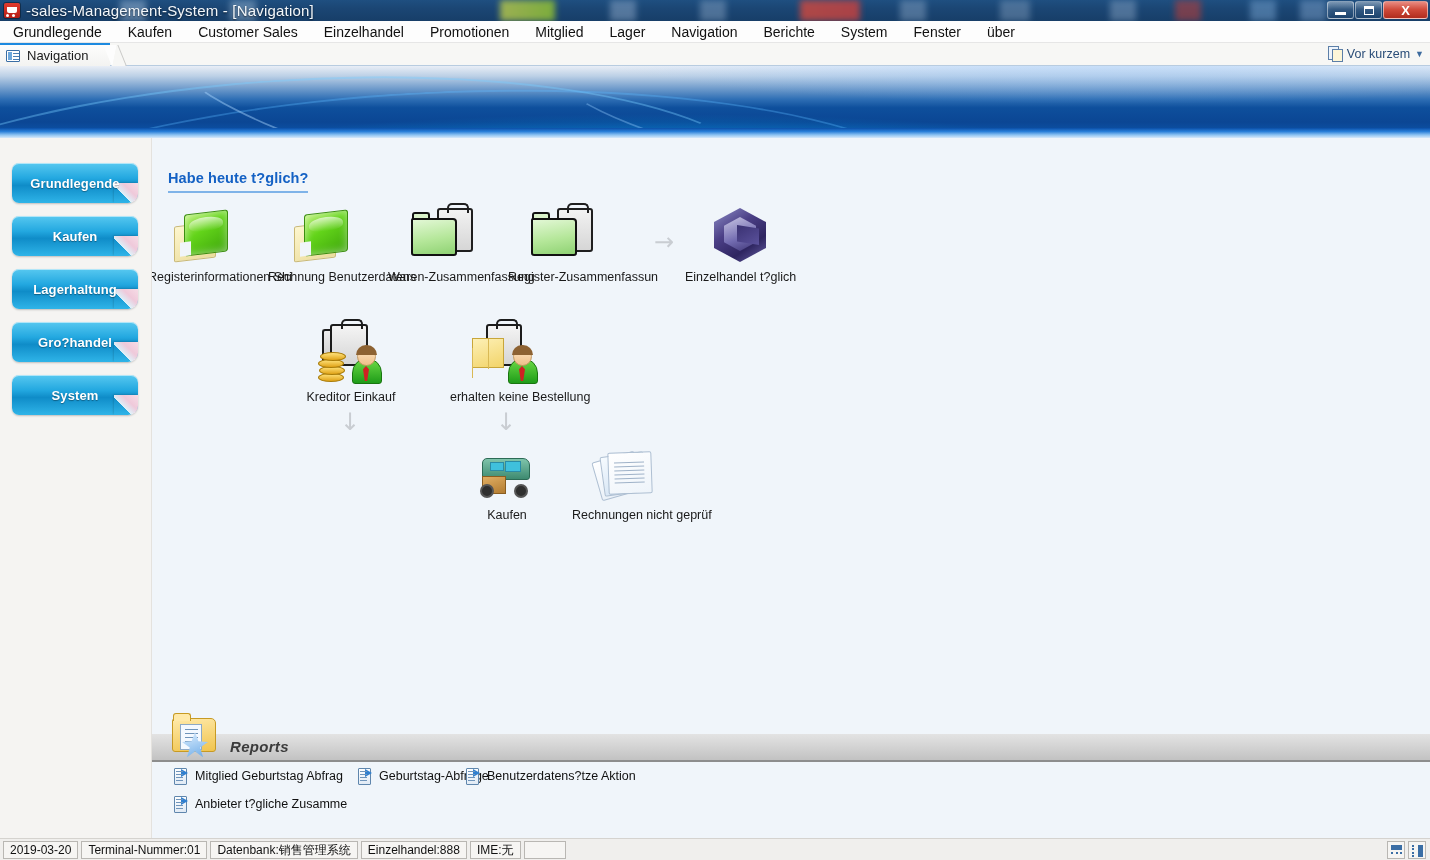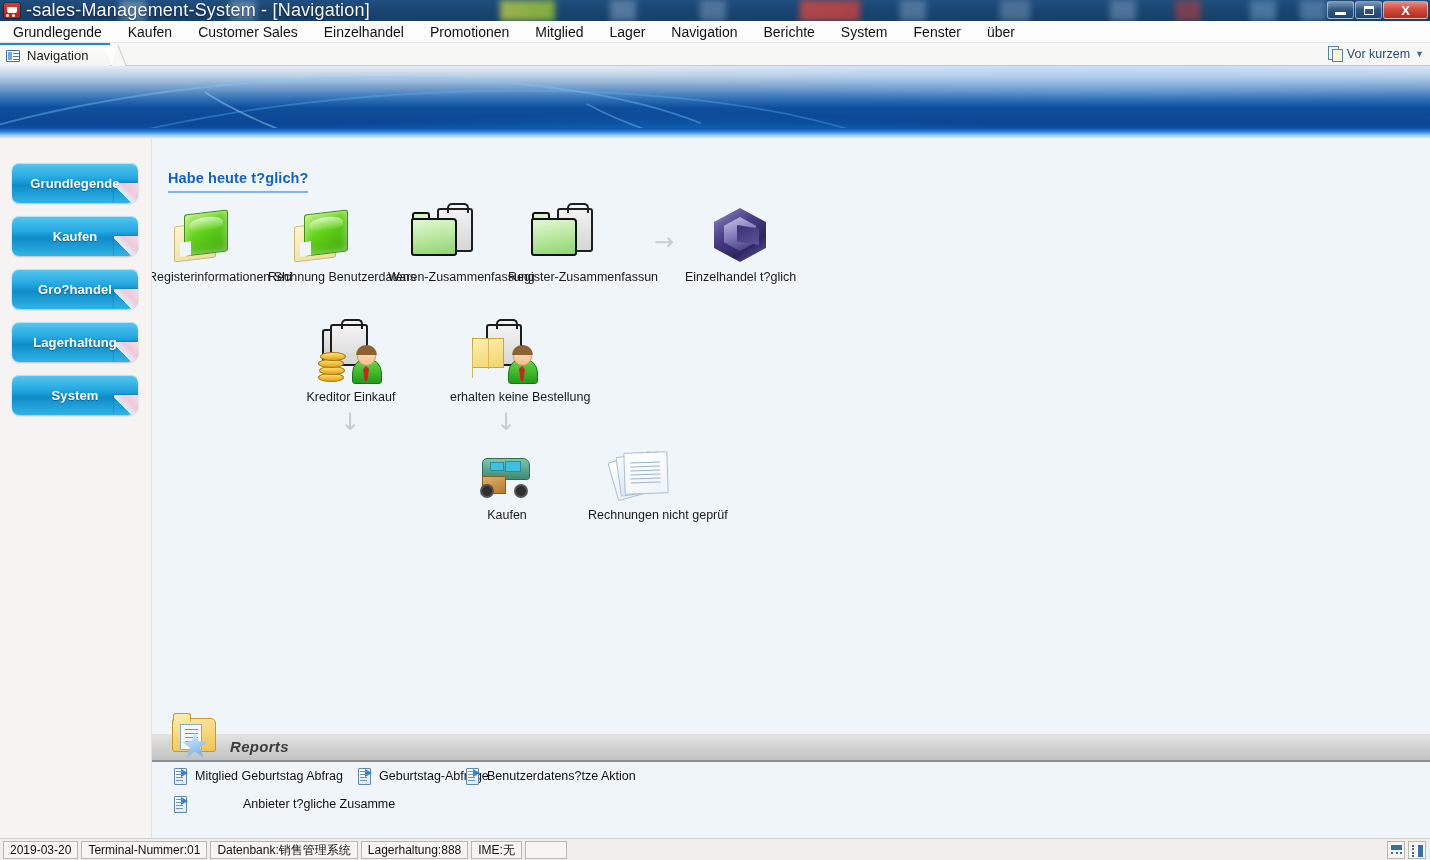--- a/index.html
+++ b/index.html
@@ -13,21 +13,21 @@
 
   
   .titlebar{
     position:absolute; left:0; top:0; width:1430px; height:21px;
     background:linear-gradient(180deg,#1f4f80 0%, #1b4674 40%, #173e68 100%);
     overflow:hidden;
   }
   .tb-blur{ position:absolute; top:0; height:21px; filter:blur(3px); opacity:.75;}
   .tb-title{
     position:absolute; left:26px; top:2px; height:17px; line-height:17px;
-    color:#f3f7fb; font-size:18px; letter-spacing:.2px; white-space:nowrap;
+    color:#f3f7fb; font-size:15px; letter-spacing:.2px; white-space:nowrap;
     text-shadow:0 1px 2px rgba(0,0,0,.65);
     z-index:5;
   }
   .tb-appicon{
     position:absolute; left:4px; top:3px; width:16px; height:15px; z-index:5;
     background:linear-gradient(180deg,#e23b2e,#b51d16);
     border-radius:2px;
     box-shadow:0 0 0 1px rgba(0,0,0,.35);
   }
   .tb-appicon:after{
@@ -532,25 +532,25 @@
 <div class="sidebar">
   <div class="sbtn">
     <span class="lbl">Grundlegende</span>
     <span class="curl"></span>
   </div>
   <div class="sbtn">
     <span class="lbl">Kaufen</span>
     <span class="curl"></span>
   </div>
   <div class="sbtn">
+    <span class="lbl">Lagerhaltung</span>
+    <span class="curl"></span>
+  </div>
+  <div class="sbtn">
     <span class="lbl">Gro?handel</span>
-    <span class="curl"></span>
-  </div>
-  <div class="sbtn">
-    <span class="lbl">Lagerhaltung</span>
     <span class="curl"></span>
   </div>
   <div class="sbtn">
     <span class="lbl">System</span>
     <span class="curl"></span>
   </div>
 </div>
 
 <div class="content">
 
@@ -658,21 +658,21 @@
         <span class="cab"></span>
           <span class="win"></span>
           <span class="crate"></span>
         <span class="wh l"></span>
           <span class="wh r"></span>
       </div>
     </div>
     <div class="cap">Kaufen</div>
   </div>
 
-  <div class="icell" style="left:420px; top:298px;margin-left:16px;">
+  <div class="icell" style="left:420px; top:298px;">
     <div class="glyph">
       <div class="ic-papers">
         <span class="sheet s1"></span>
           <span class="sheet s2"></span>
           <span class="sheet s3"></span>
         <span class="lines"></span>
       </div>
     </div>
     <div class="cap">Rechnungen nicht geprüf</div>
   </div>
@@ -698,34 +698,34 @@
           <span class="rarrow"></span>
         </span>
       <span>Geburtstag-Abfrage</span>
     </div>
     <div class="rlink" style="left:296px; top:0px;">
       <span class="ricon">
           <span class="rarrow"></span>
         </span>
       <span>Benutzerdatens?tze Aktion</span>
     </div>
-    <div class="rlink" style="left:4px; top:28px;gap:48px;">
+    <div class="rlink" style="left:4px; top:28px;">
       <span class="ricon">
           <span class="rarrow"></span>
         </span>
       <span>Anbieter t?gliche Zusamme</span>
     </div>
   </div>
 </div>
 
 <div class="statusbar">
   <div class="scell">2019-03-20</div>
   <div class="scell">Terminal-Nummer:01</div>
   <div class="scell">Datenbank:销售管理系统</div>
-  <div class="scell">Lagerhaltung:888</div>
+  <div class="scell">Einzelhandel:888</div>
   <div class="scell">IME:无</div>
   <div class="scell blank"></div>
   <div class="sright">
     <div class="sico">
         <span class="top"></span>
         <span class="dot"></span>
       </div>
     <div class="sico v">
         <span class="top"></span>
         <span class="dot"></span>

